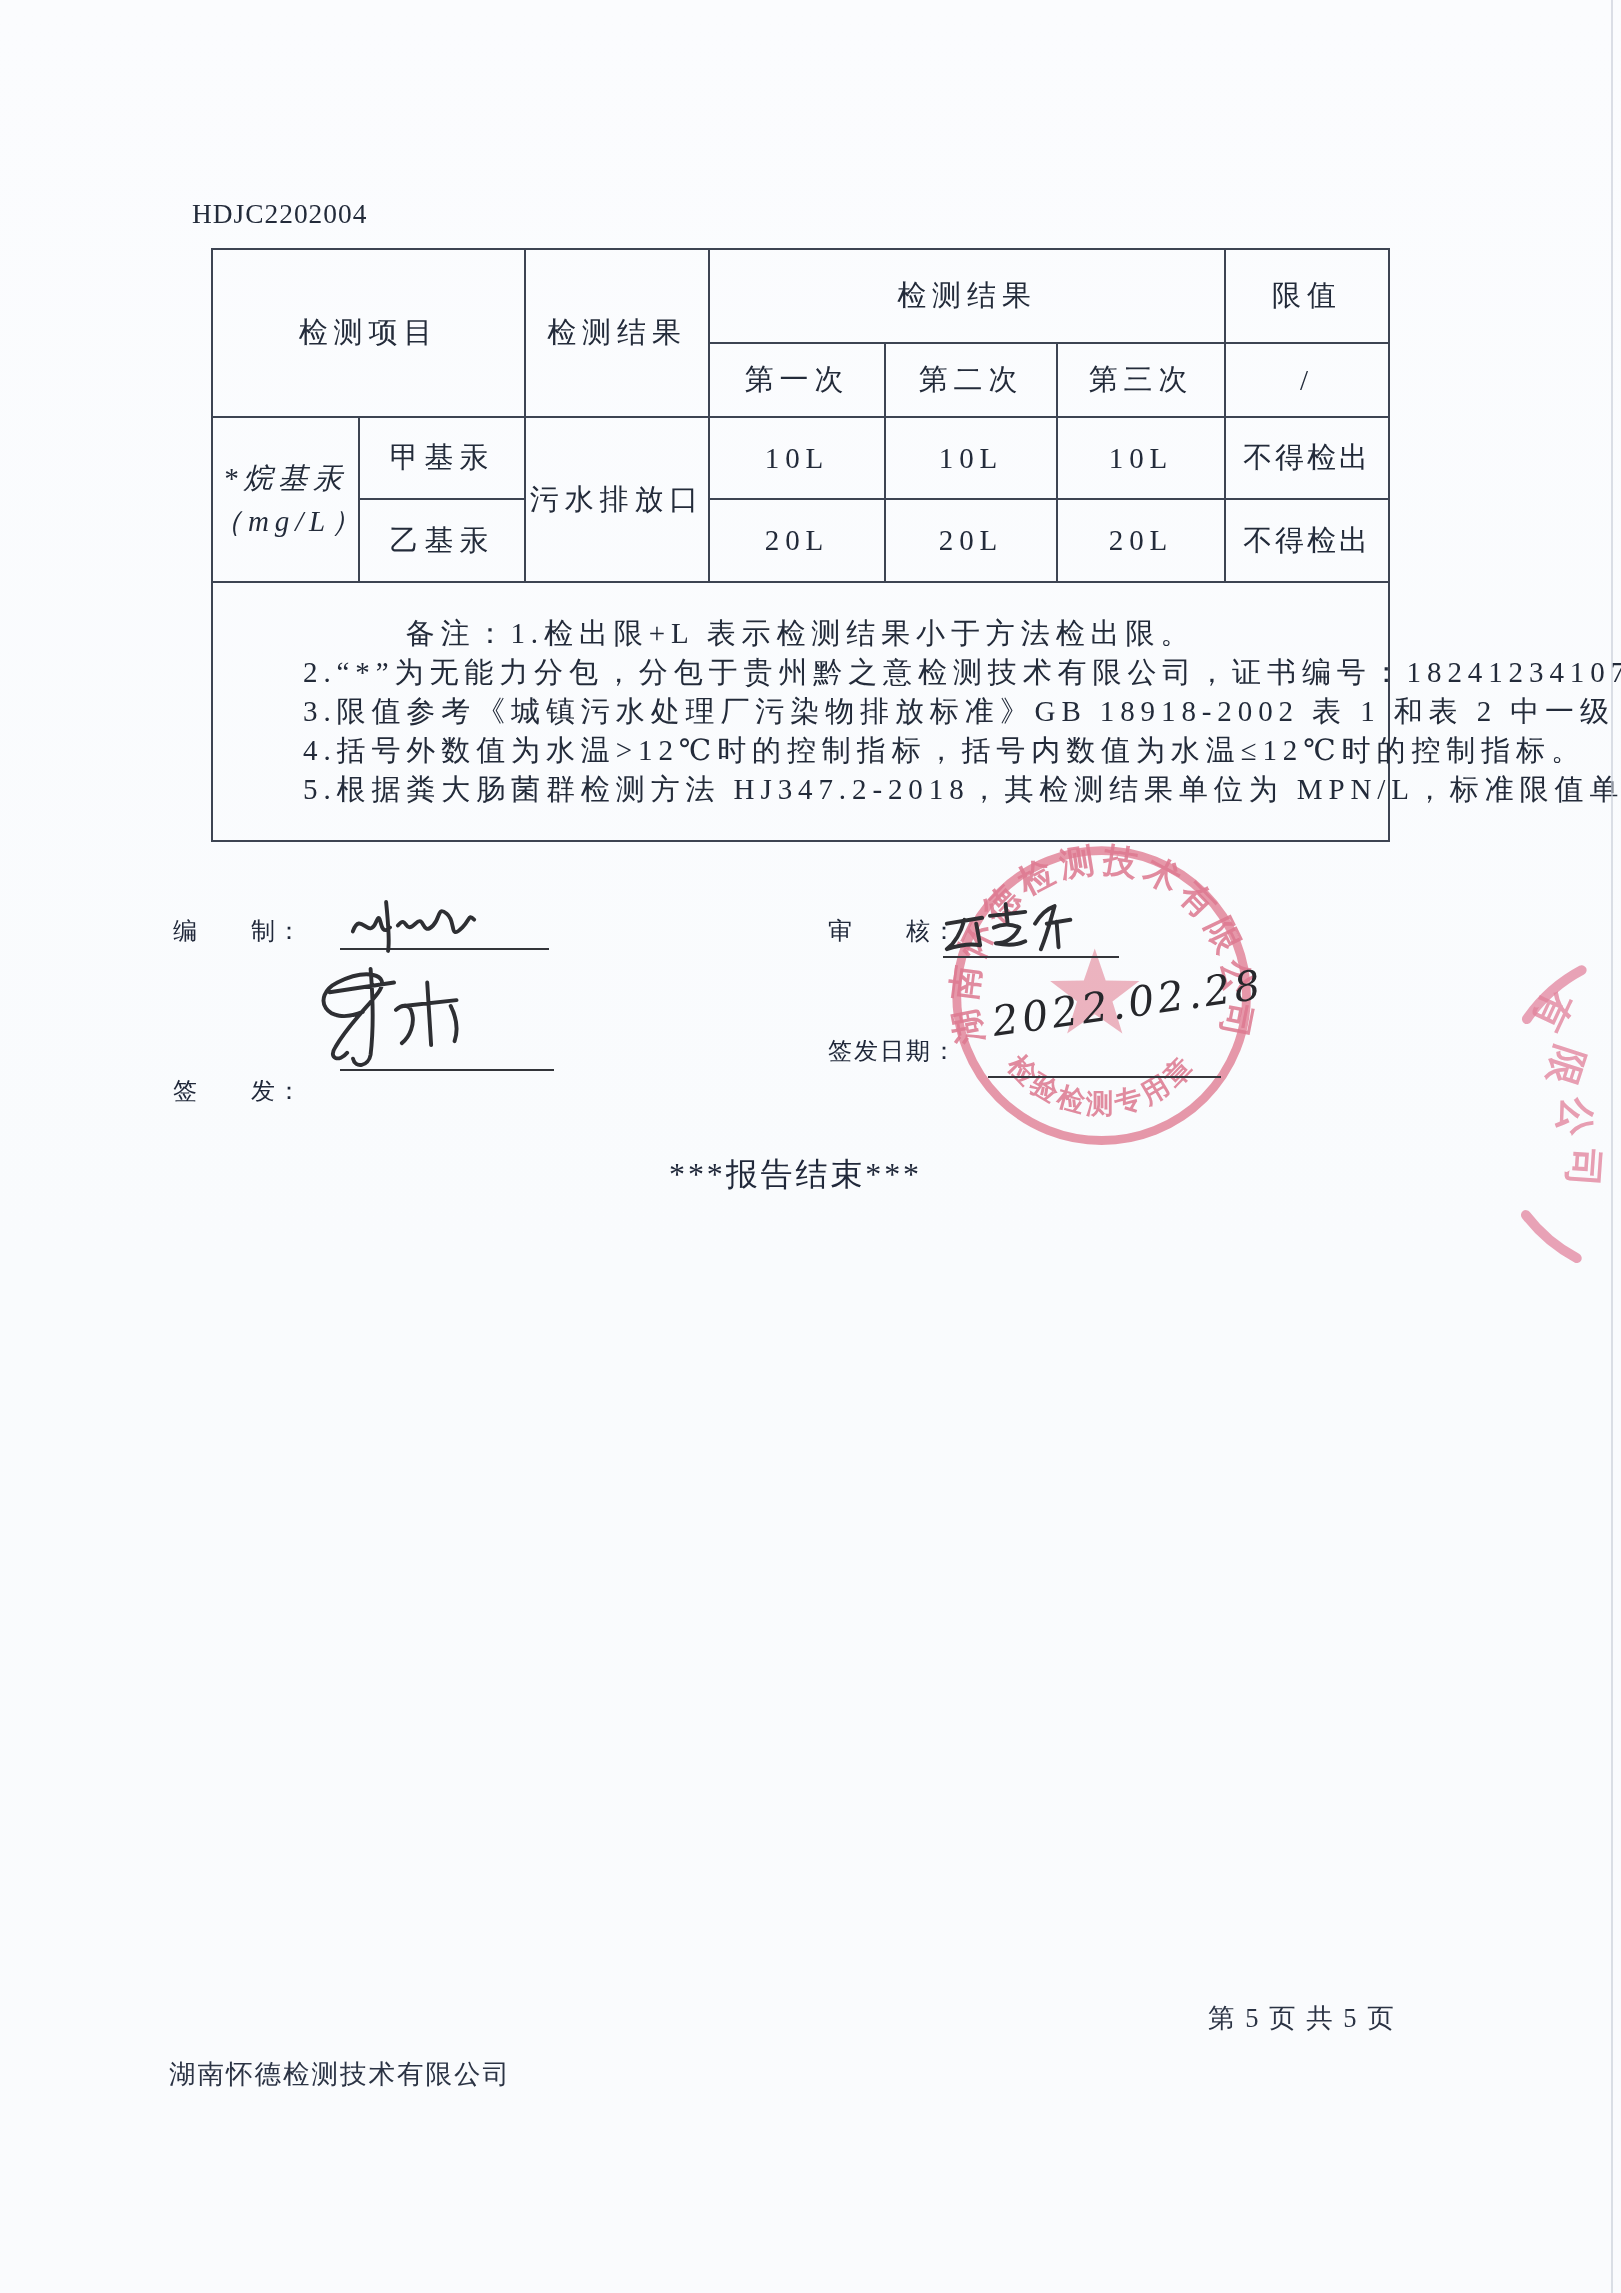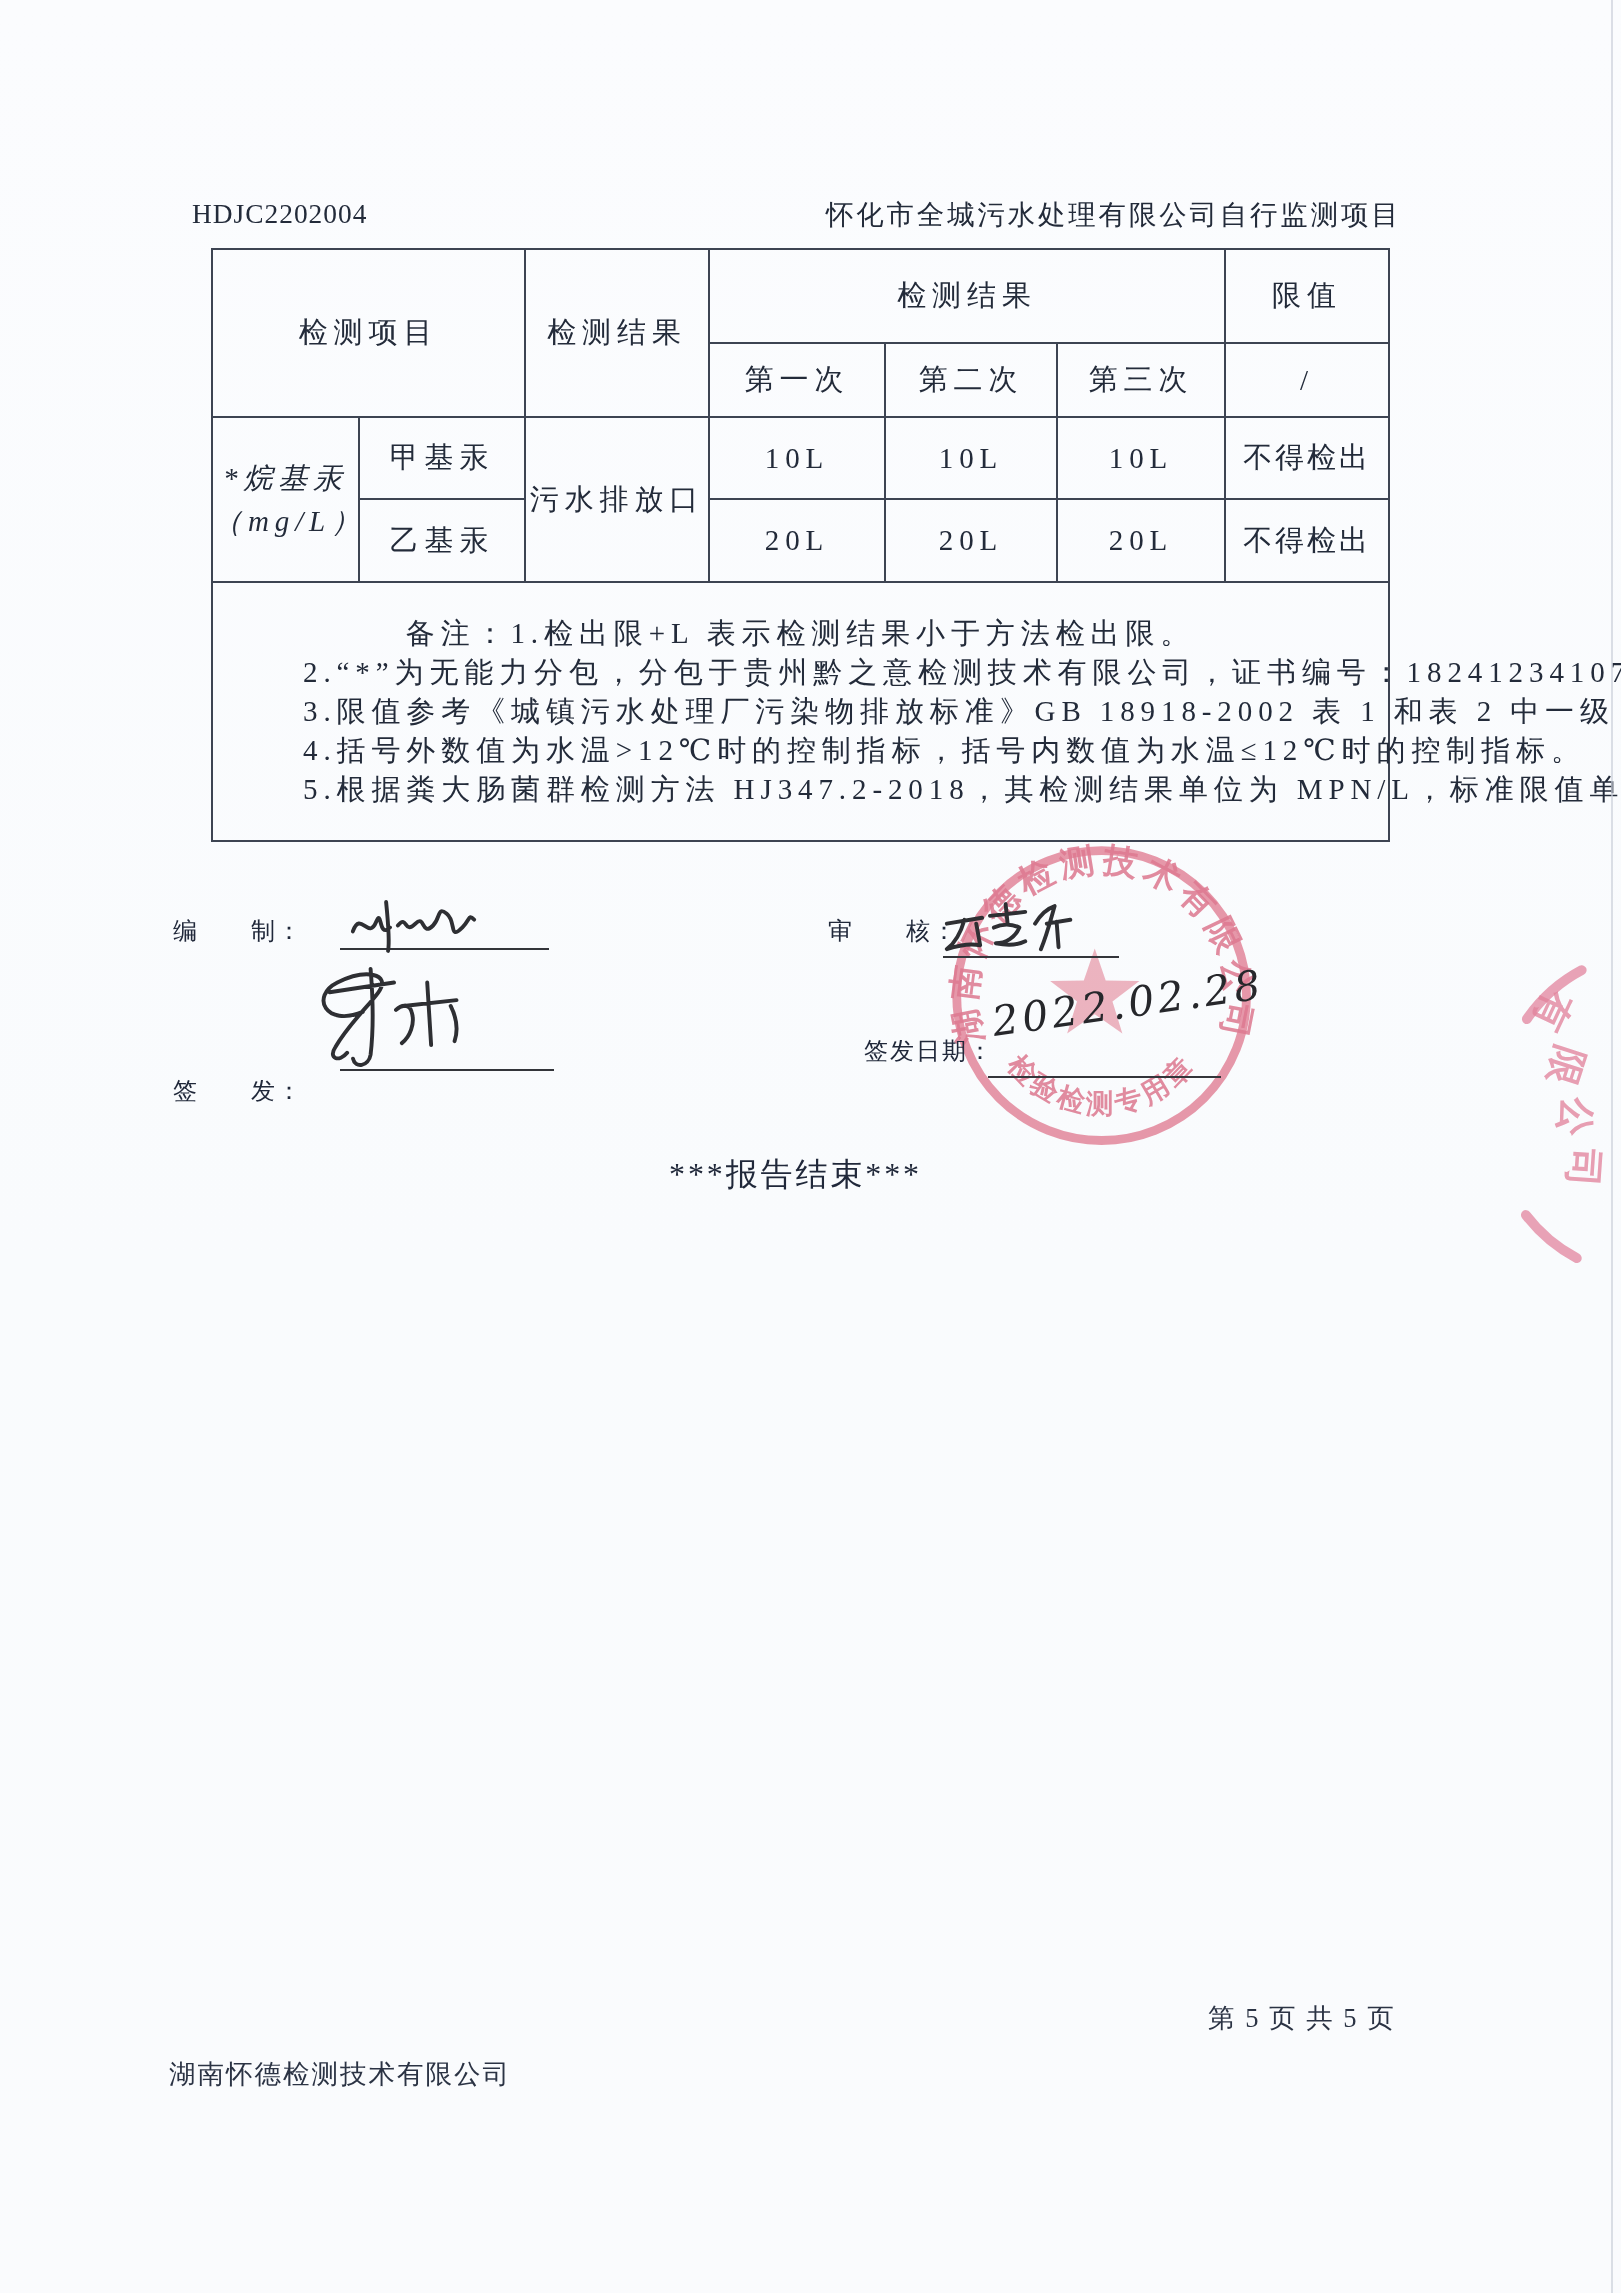--- a/index.html
+++ b/index.html
@@ -42,21 +42,20 @@
     font-family:"Liberation Serif","DejaVu Serif",serif;font-weight:bold;
   }
   .ink{stroke:#2e2f33;fill:none;stroke-width:4;stroke-linecap:round;stroke-linejoin:round;}
 </style>
 </head>
 <body>
 
 <div class="page">
 
   <div class="abs hdr" style="left:192px;top:155px;">HDJC2202004</div>
-  <div class="abs hdr" style="left:826px;top:153px;letter-spacing:2.9px;">怀化市全城污水处理有限公司自行监测项目</div>
 
   <table class="rpt abs" style="left:211px;top:248px;width:1176px;">
     <colgroup>
       <col style="width:147px">
         <col style="width:166px">
         <col style="width:184px">
       <col style="width:176px">
         <col style="width:172px">
         <col style="width:168px">
         <col style="width:164px">
@@ -131,21 +130,21 @@
   <svg class="abs" style="left:939px;top:898px;" width="147" height="69" viewBox="0 0 150 70">
     <path class="ink" d="M8 26 L44 20 M26 22 C22 36 16 46 8 52 C20 48 32 46 42 48 L38 26 M52 18 L88 14 M68 6 L70 26 M56 30 C64 26 74 26 82 30 C78 40 68 46 58 46 C68 48 80 48 88 44 M98 26 C104 16 112 10 118 8 C114 22 110 38 104 52 M110 26 L134 22 M120 24 L122 50"></path>
   </svg>
 
   <div class="abs sig-label" style="left:173px;top:1075px;">签　　发：</div>
   <div class="abs uline" style="left:340px;top:1069px;width:214px;"></div>
   <svg class="abs" style="left:302px;top:963px;" width="186" height="125" viewBox="0 0 190 128">
     <path class="ink" d="M62 50 C24 66 8 34 36 20 C64 6 92 10 78 30 C68 44 48 62 34 86 C26 98 38 102 46 92 M28 30 L94 20 M70 6 C72 30 74 60 70 94 C68 106 54 108 52 98 M96 48 C102 42 110 42 112 50 C116 62 110 76 102 82 M104 44 L158 38 M128 20 L132 84 M152 44 C158 56 160 68 156 80"></path>
   </svg>
 
-  <div class="abs sig-label" style="left:864px;top:1035px;">签发日期：</div>
+  <div class="abs sig-label" style="left:828px;top:1035px;">签发日期：</div>
   <div class="abs uline" style="left:988px;top:1076px;width:233px;"></div>
   <div class="abs hand-date" style="left:996px;top:998px;">2022.02.28</div>
 
   <div class="abs end-text" style="left:669px;top:1153px;">***报告结束***</div>
 
   <div class="abs" style="left:1513px;top:929px;width:108px;height:382px;">
     <svg width="108" height="382" viewBox="0 0 110 390" style="position:absolute;left:0;top:0;">
       <path d="M 14 92 A 158 158 0 0 1 70 42" fill="none" stroke="#e2849d" stroke-width="10" opacity="0.75" stroke-linecap="round"></path>
       <path d="M 13 292 A 158 158 0 0 0 65 336" fill="none" stroke="#e2849d" stroke-width="10" opacity="0.75" stroke-linecap="round"></path>
     </svg>

